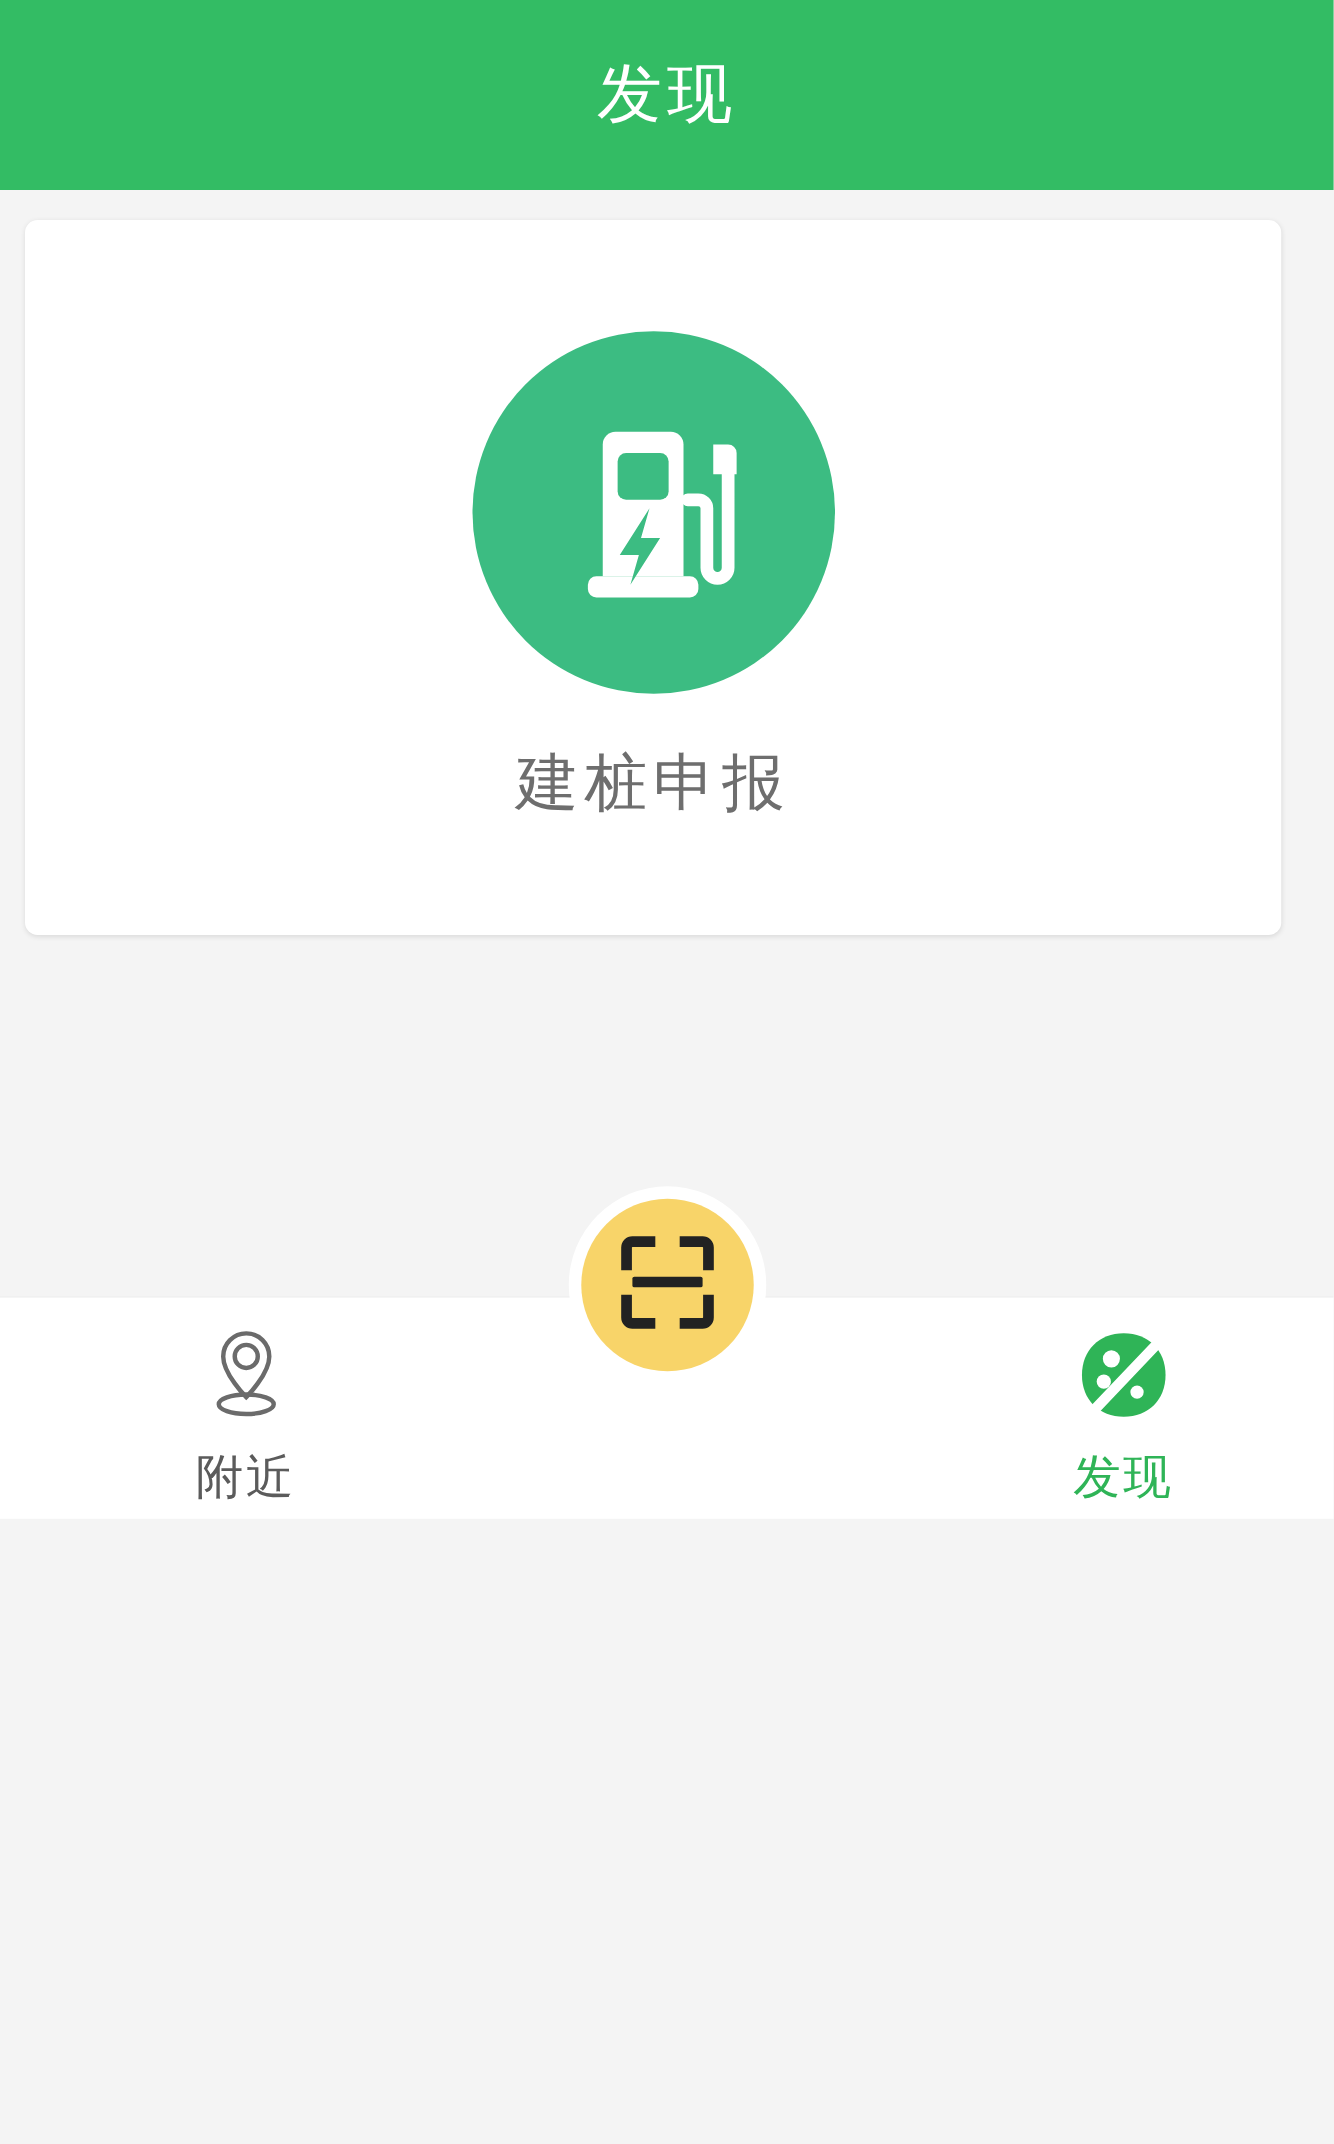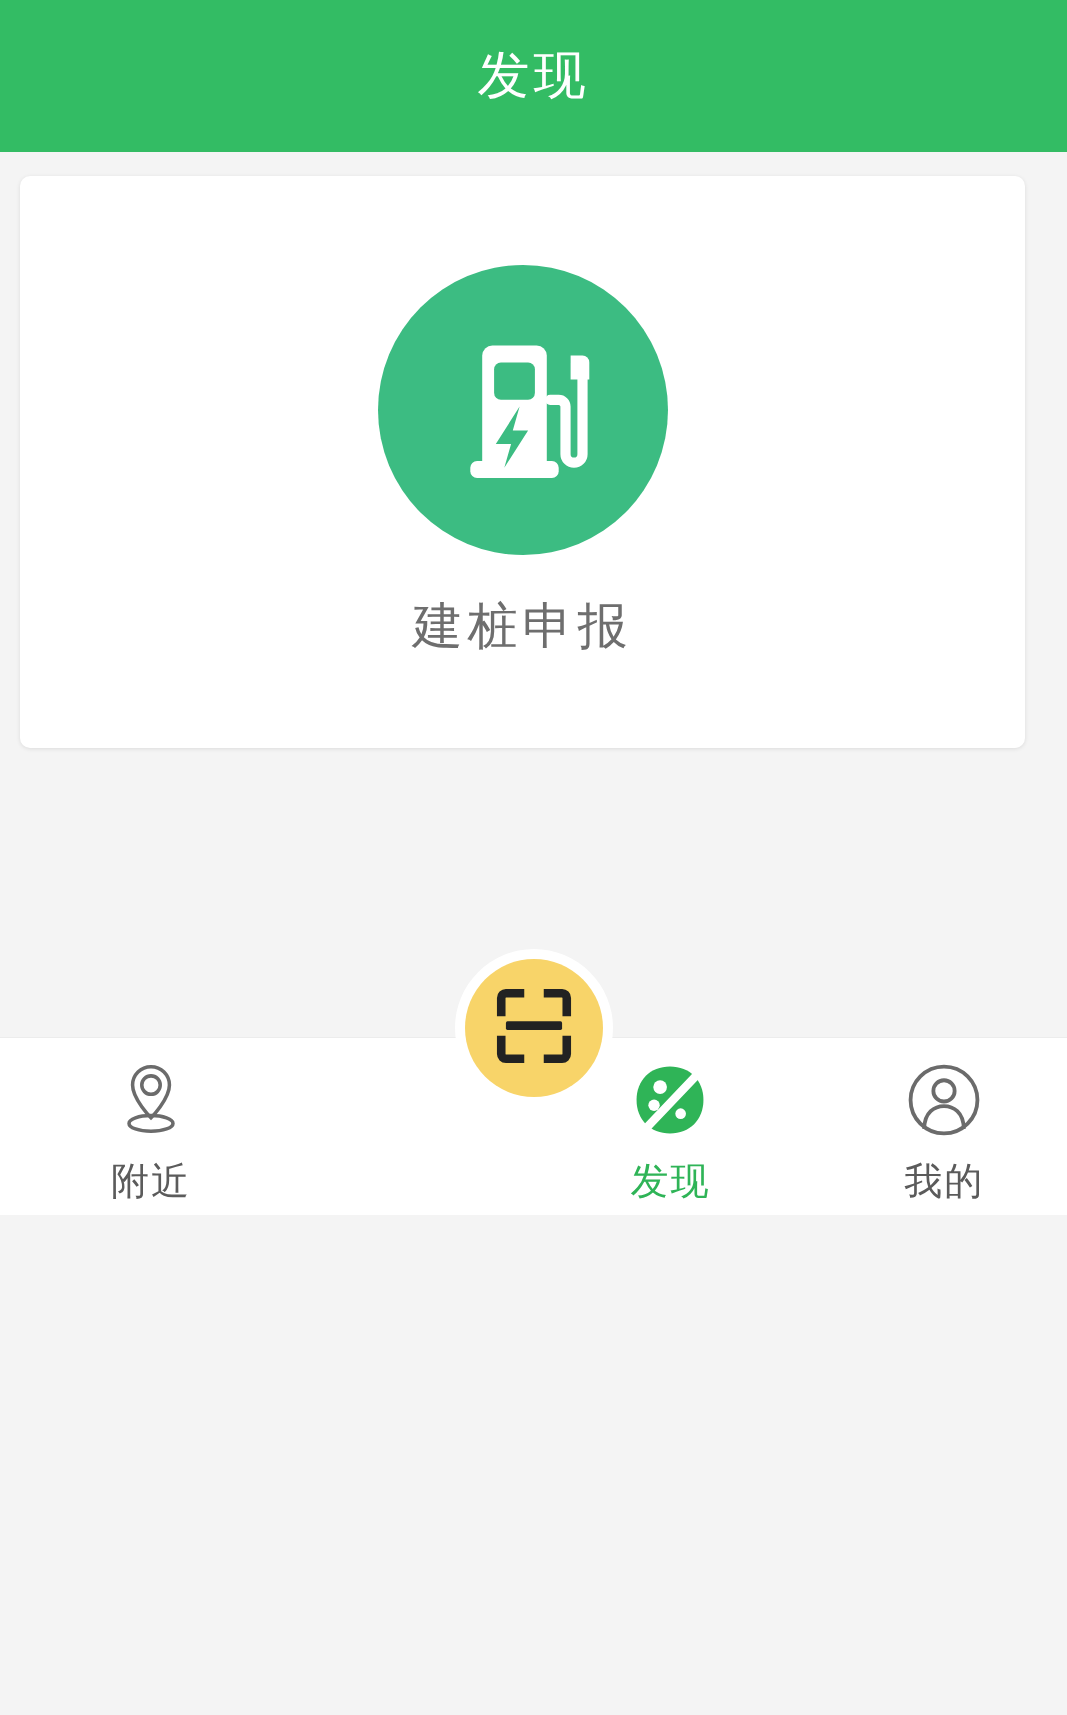--- a/index.html
+++ b/index.html
@@ -184,26 +184,16 @@
           <path d="M50 6 C76 6 94 24 94 50 C94 76 76 94 50 94 C24 94 6 76 6 50 C6 24 24 6 50 6 Z" fill="#2fb457"></path>
           <path d="M14 92 L92 10" stroke="#ffffff" stroke-width="11" stroke-linecap="round"></path>
           <circle cx="37" cy="33" r="9" fill="#ffffff"></circle>
           <circle cx="29" cy="57" r="7.5" fill="#ffffff"></circle>
           <circle cx="64" cy="68" r="7" fill="#ffffff"></circle>
         </svg>
       </div>
       <div class="tab-label">发现</div>
     </div>
 
-    <div class="tab">
-      <div class="tab-icon">
-        <svg width="76" height="76" viewBox="0 0 100 100" fill="none">
-          <circle cx="50" cy="50" r="44" stroke="#6b6b6b" stroke-width="5" fill="none"></circle>
-          <circle cx="50" cy="38" r="14" stroke="#6b6b6b" stroke-width="5" fill="none"></circle>
-          <path d="M24 88 C24 66 38 58 50 58 C62 58 76 66 76 88" stroke="#6b6b6b" stroke-width="5" fill="none"></path>
-        </svg>
-      </div>
-      <div class="tab-label">我的</div>
-    </div>
 
   </div>
 
 </div>
 
 </body></html>

